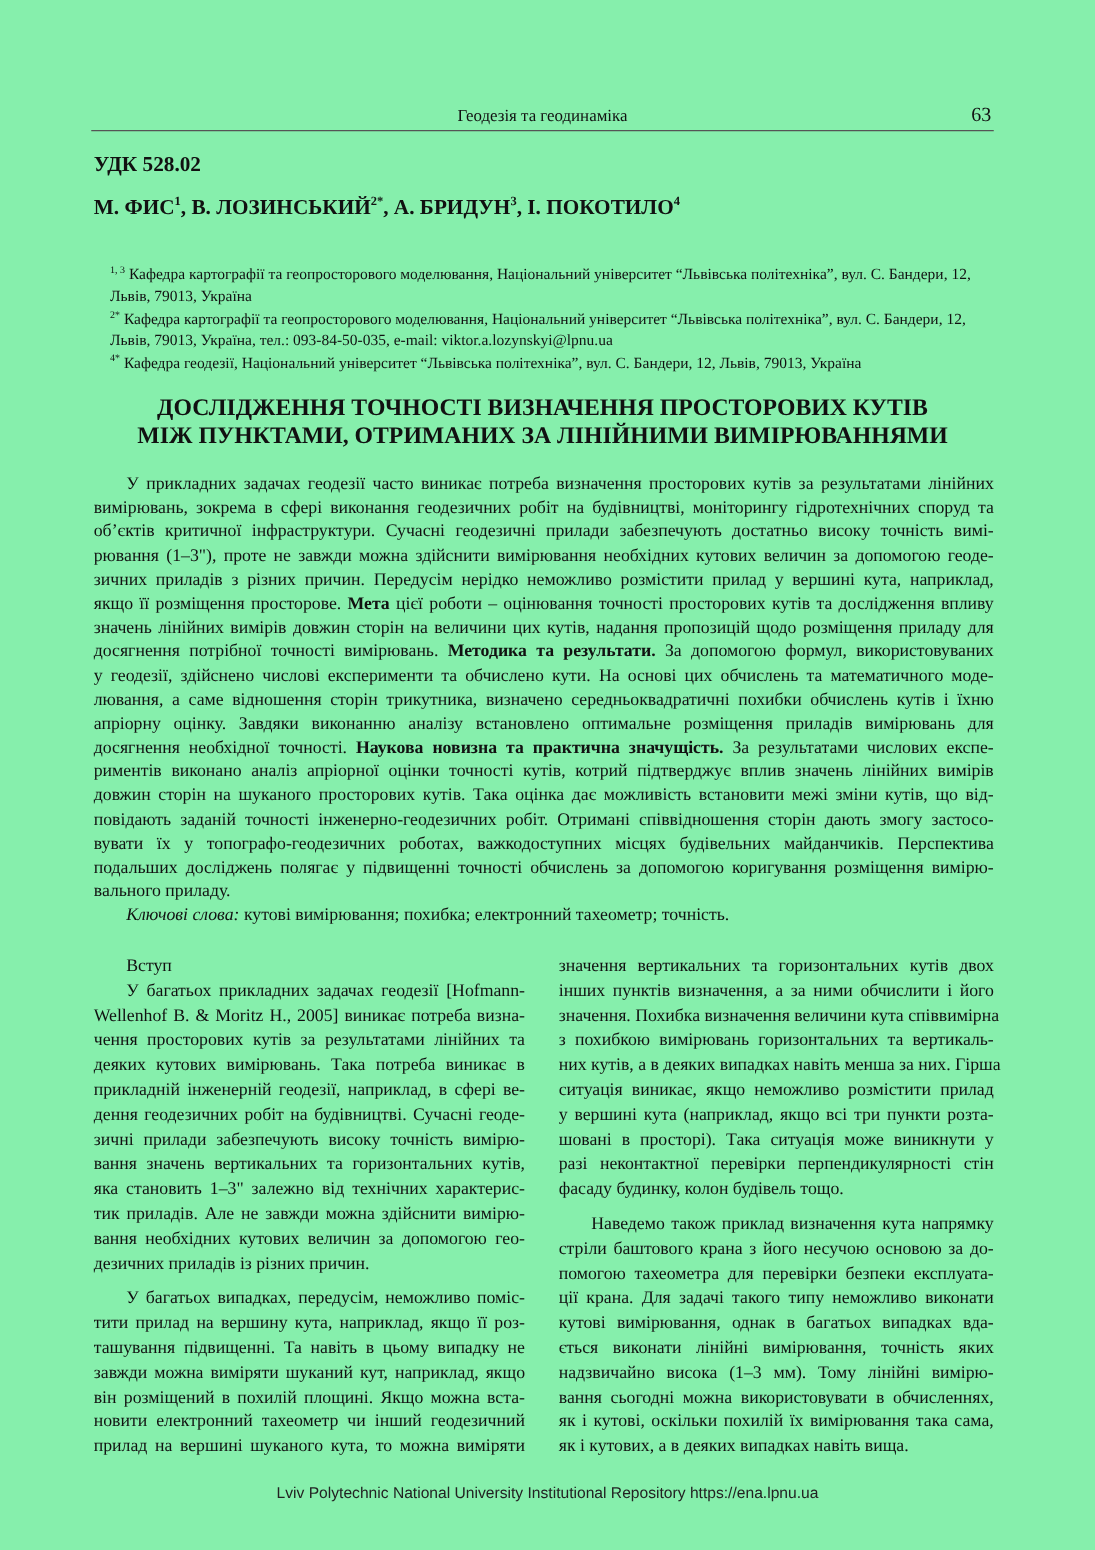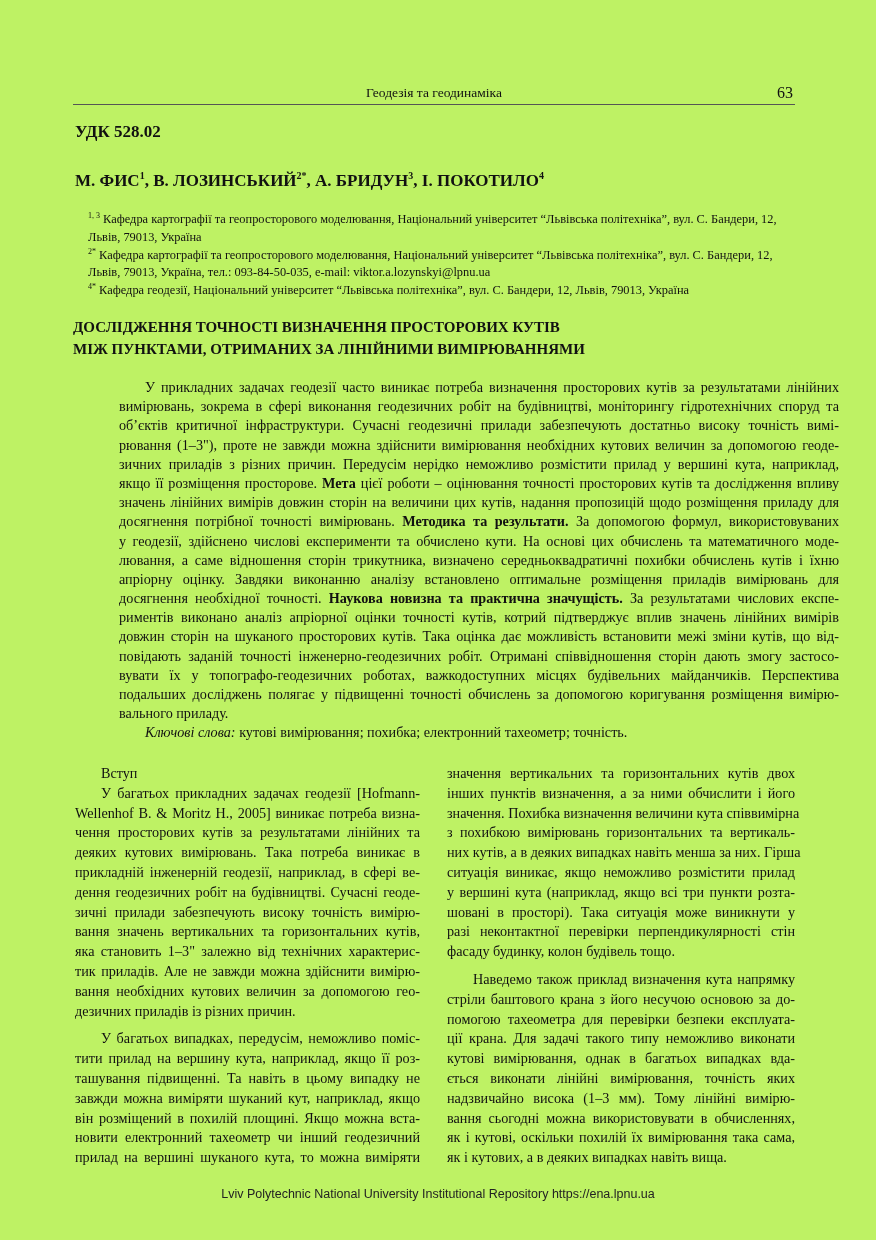--- a/index.html
+++ b/index.html
@@ -1,38 +1,38 @@
 <!DOCTYPE html>
 <html><head>
 <meta charset="utf-8">
 <style>
   html, body { margin: 0; padding: 0; background: #ffffff; }
   body { width: 876px; height: 1240px; position: relative; overflow: hidden;
          font-family: "Liberation Serif", serif; color: #111; }
-  .page { position: absolute; left: 0; top: 0; width: 876px; height: 1240px; background: #bef264; }
+  .page { position: absolute; left: 0; top: 0; width: 876px; height: 1240px; background: #86efac; }
 
   .running-head { position: absolute; left: 73px; top: 84px; width: 722px; height: 20px;
                   font-size: 14px; }
   .running-title { position: absolute; left: 0; right: 0; top: 1px; text-align: center; font-size: 13.5px; }
   .page-number { position: absolute; right: 2px; top: 0; font-size: 16px; }
   .head-rule { position: absolute; left: 73px; top: 104px; width: 722px; height: 1px; background: #555; }
 
   .udk { position: absolute; left: 75px; top: 122px; font-size: 17px; font-weight: bold; }
-  .authors { position: absolute; left: 75px; top: 170px; font-size: 17px; font-weight: bold; white-space: nowrap; }
+  .authors { position: absolute; left: 75px; top: 156px; font-size: 17px; font-weight: bold; white-space: nowrap; }
   .authors sup { font-size: 10px; vertical-align: 7px; }
 
   .affil { position: absolute; left: 88px; width: 722px; font-size: 12.4px; line-height: 17.8px; }
   .affil sup { font-size: 8px; vertical-align: 5px; }
   .affil .ln { display: block; white-space: nowrap; }
 
-  .title { position: absolute; left: 73px; width: 722px; top: 316px; 
-           font-size: 15px; font-weight: bold; line-height: 22px; }
+  .title { position: absolute; left: 73px; width: 722px; top: 316px; text-align: center;
+           font-size: 19px; font-weight: bold; line-height: 22px; }
   .title .ln { display: block; }
 
-  .abstract { position: absolute; left: 75px; top: 378px; width: 720px; font-size: 14.2px; line-height: 19.2px; margin-left: 44px; }
+  .abstract { position: absolute; left: 75px; top: 378px; width: 720px; font-size: 14.2px; line-height: 19.2px; }
   .abstract .ln { display: block; white-space: nowrap; text-align: justify; text-align-last: justify; height: 19.2px; }
   .abstract .ln.last { text-align-last: left; }
   .abstract .ind { padding-left: 26px; }
   .abstract b { font-weight: bold; }
   .abstract i { font-style: italic; }
 
   .col { position: absolute; top: 764px; font-size: 14.2px; line-height: 19.8px; }
   .col.left { left: 75px; width: 345px; }
   .col.right { left: 447px; width: 348px; }
   .col .ln { display: block; white-space: nowrap; text-align: justify; text-align-last: justify; height: 19.8px; }

